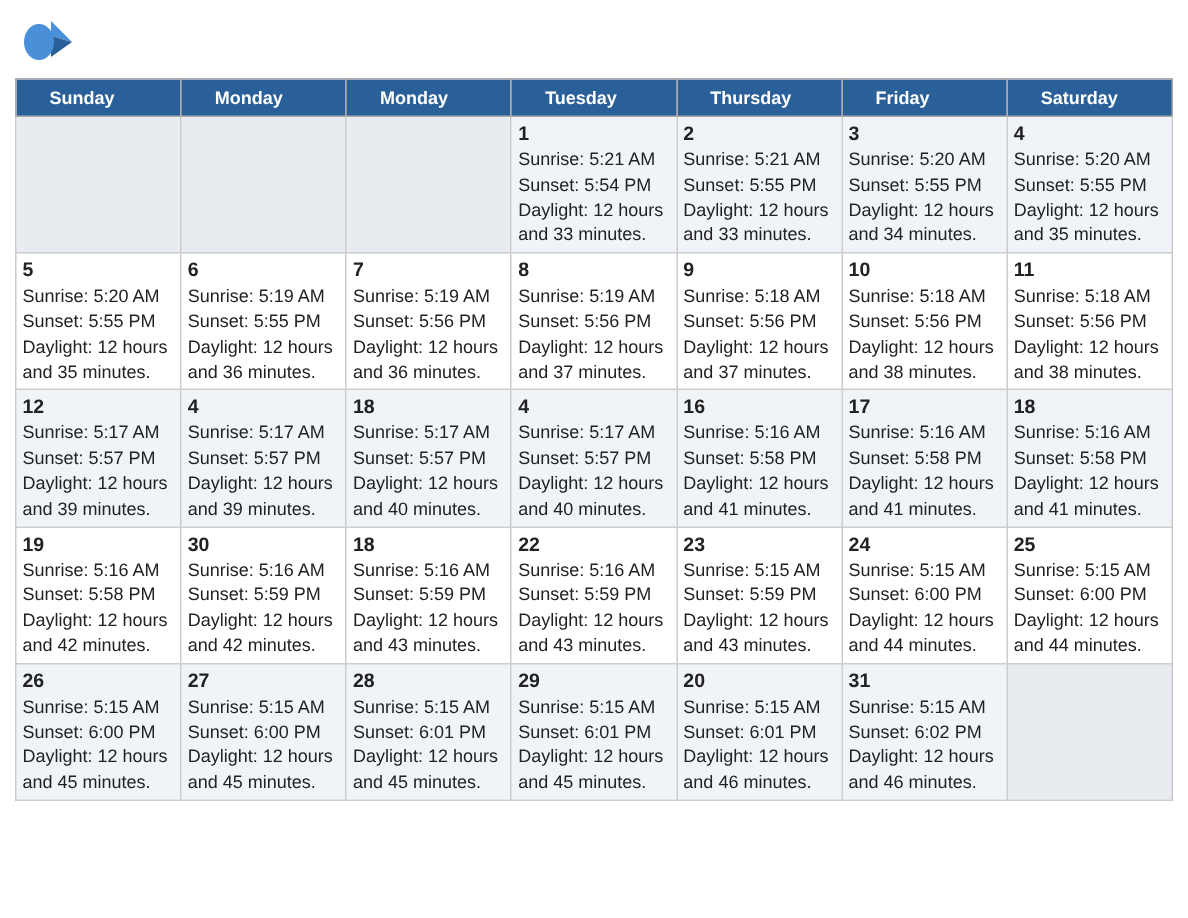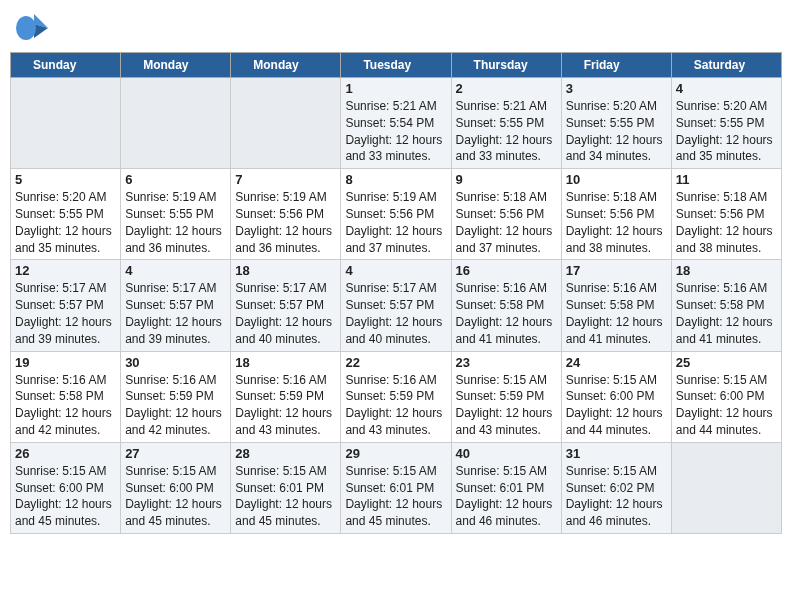--- a/index.html
+++ b/index.html
@@ -331,21 +331,21 @@
 and 45 minutes.</div>
         </td>
         <td>
           <span class="day-number">29</span>
           <div class="day-info">Sunrise: 5:15 AM
 Sunset: 6:01 PM
 Daylight: 12 hours
 and 45 minutes.</div>
         </td>
         <td>
-          <span class="day-number">40</span>
+          <span class="day-number">20</span>
           <div class="day-info">Sunrise: 5:15 AM
 Sunset: 6:01 PM
 Daylight: 12 hours
 and 46 minutes.</div>
         </td>
         <td>
           <span class="day-number">31</span>
           <div class="day-info">Sunrise: 5:15 AM
 Sunset: 6:02 PM
 Daylight: 12 hours

